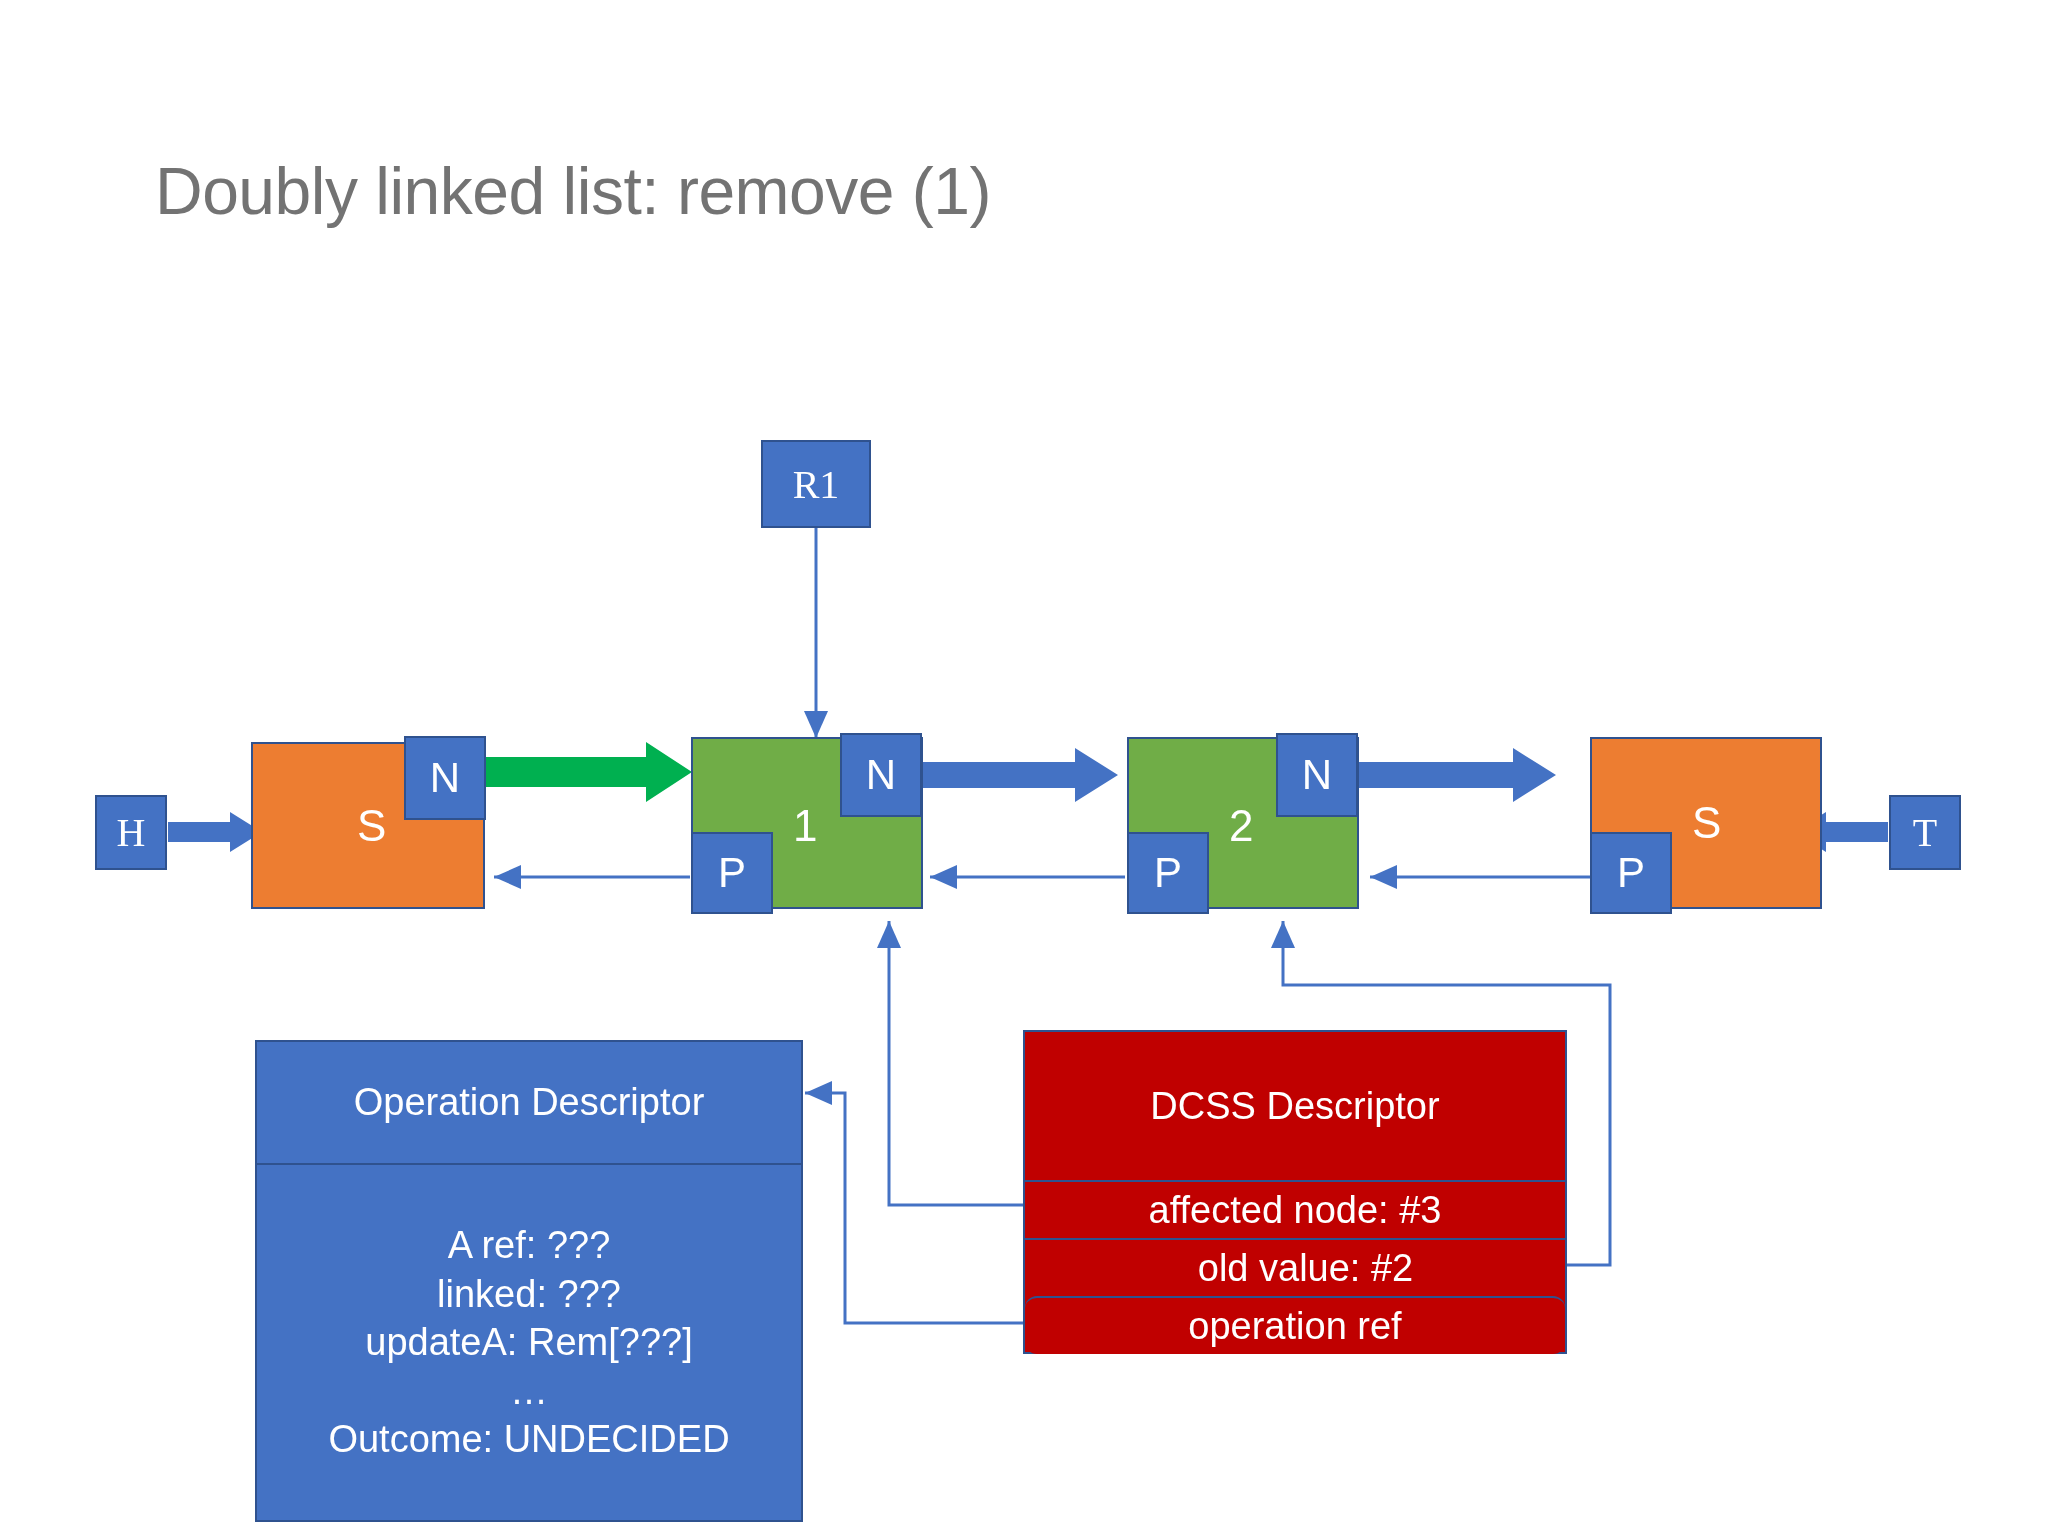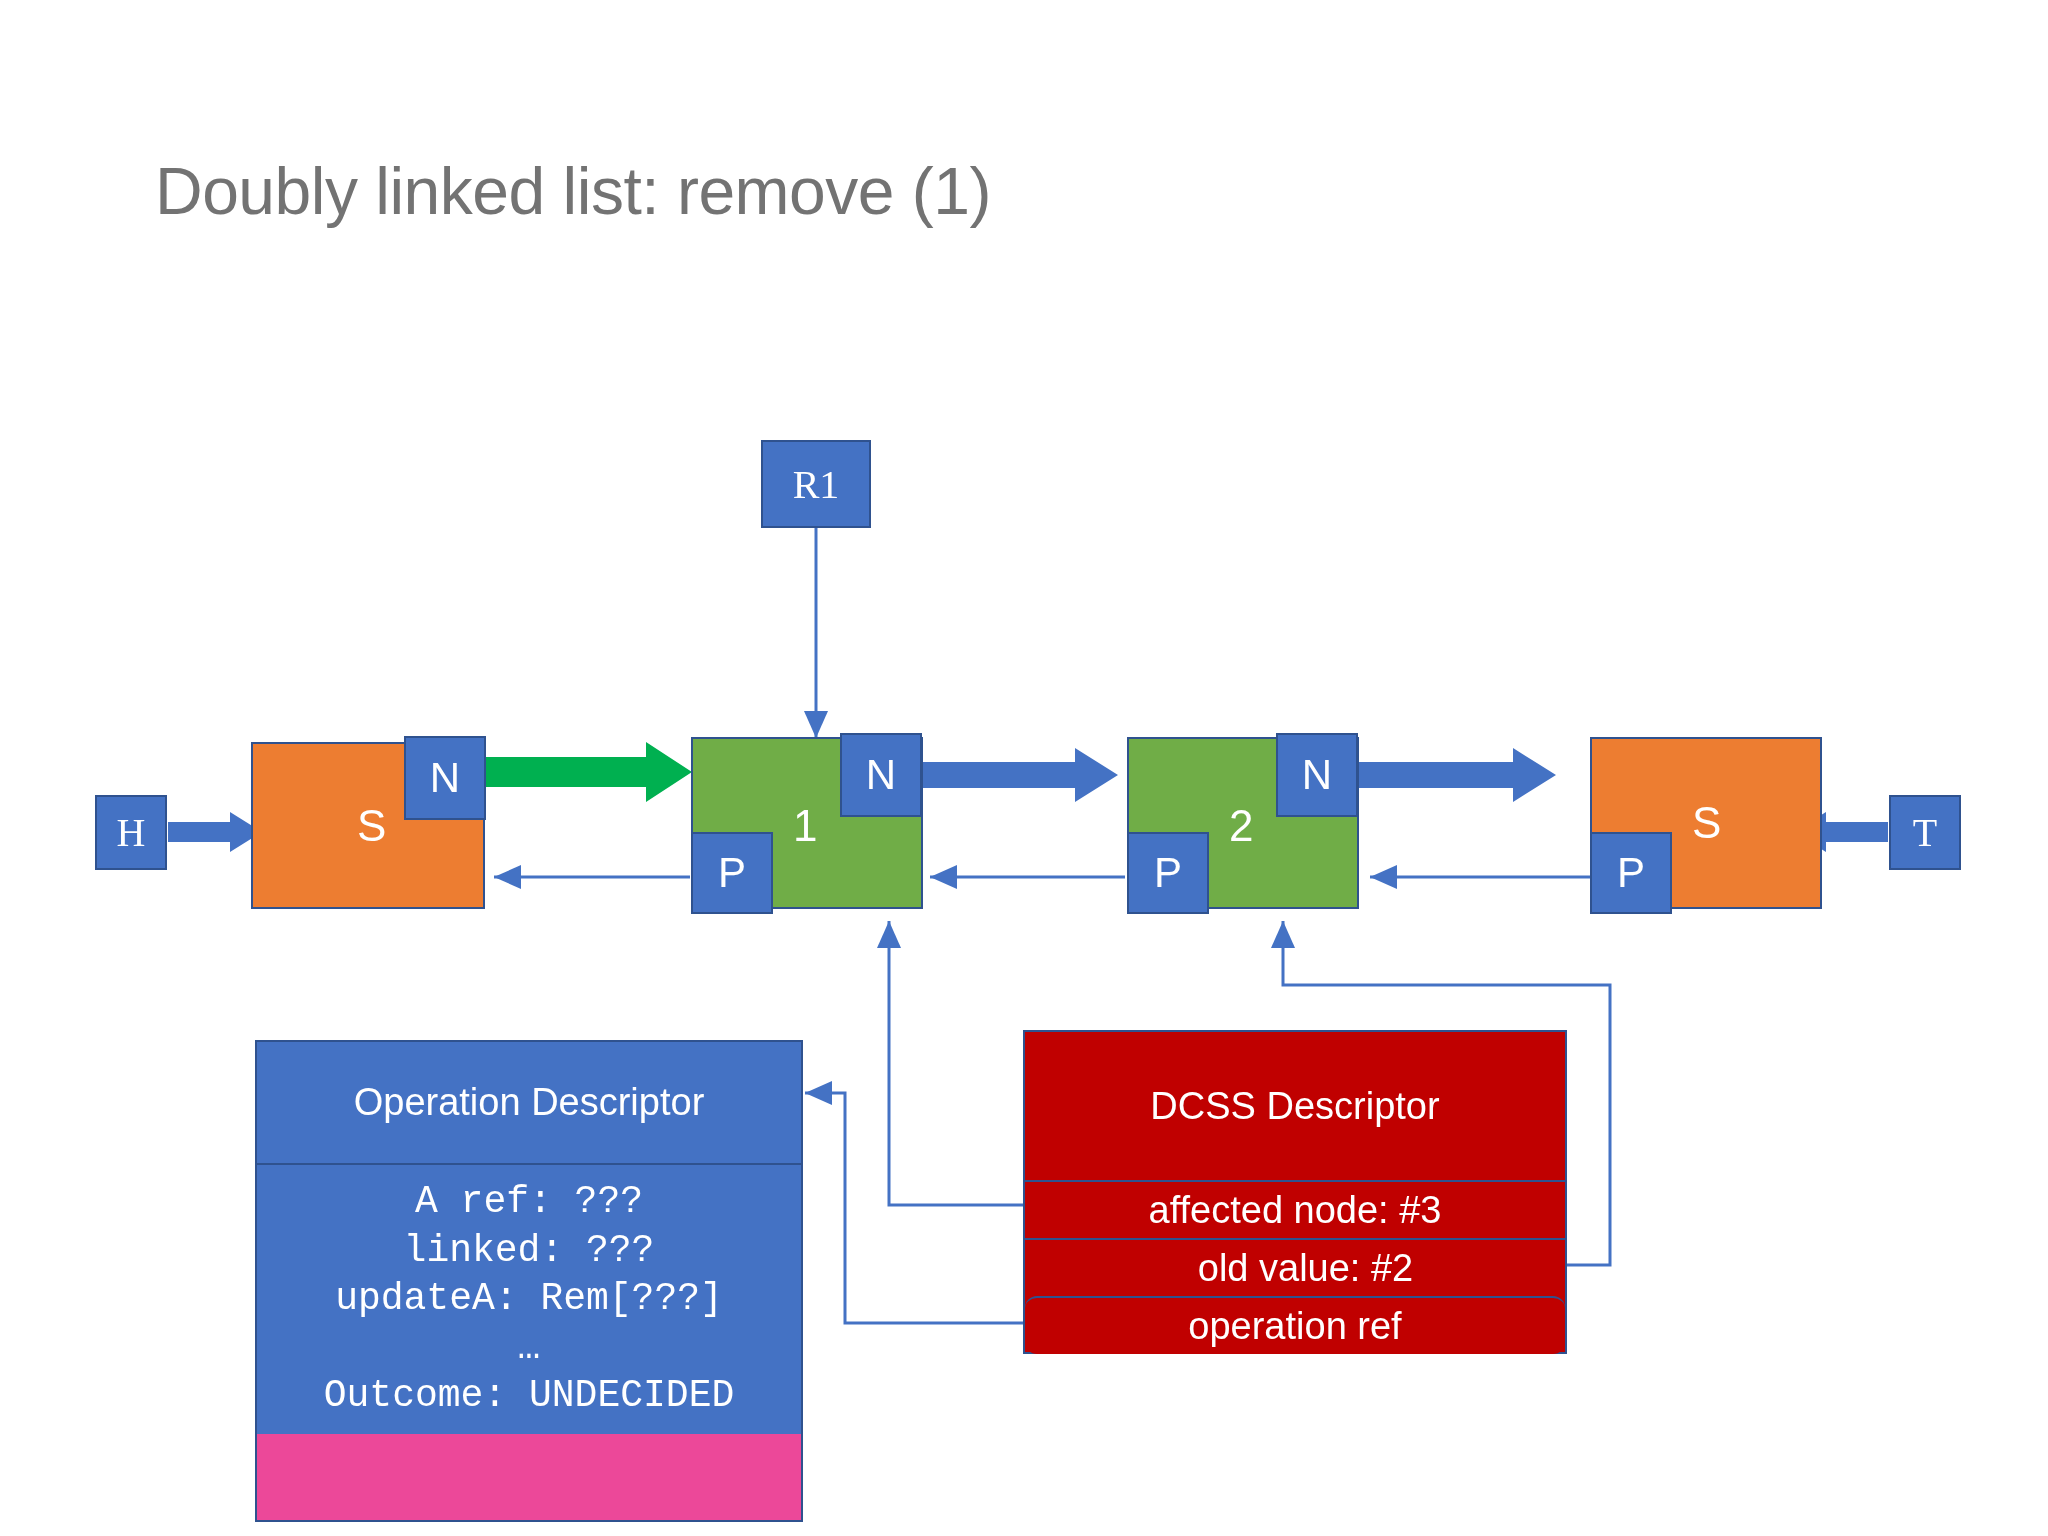--- a/index.html
+++ b/index.html
@@ -96,21 +96,21 @@
   .panel-body {
     box-sizing: border-box;
     display: flex;
     flex-direction: column;
     align-items: center;
     justify-content: center;
     color: #ffffff;
     font-size: 38px;
     line-height: 1.28;
   }
-  .panel-op       { background: #ec4899; }
+  .panel-op       { background: #86efac; }
   .panel-op .panel-head { background: #4472c4; }
   .panel-op .panel-body { background: #4472c4; }
 
   .panel-dcss     { background: #c00000; }
   .panel-dcss .panel-head { background: #c00000; }
   .dcss-row {
     box-sizing: border-box;
     background: #c00000;
     border-top: 2px solid #2f528f;
     display: flex;
@@ -215,21 +215,21 @@
 <div class="ptr-chip" style="left:1276px; top:733px; width:82px; height:84px;">N</div>
 <div class="ptr-chip" style="left:1127px; top:832px; width:82px; height:82px;">P</div>
 
 <div class="node node-sentinel" style="left:1590px; top:737px; width:232px; height:172px;">
   <span class="node-label" style="left:100px; top:62px;">S</span>
 </div>
 <div class="ptr-chip" style="left:1590px; top:832px; width:82px; height:82px;">P</div>
 
 <div class="panel panel-op" style="left:255px; top:1040px; width:548px; height:482px;">
   <div class="panel-head" style="height:123px;">Operation Descriptor</div>
-  <div class="panel-body" style="height:269px;font-family:Liberation Mono, monospace;">
+  <div class="panel-body" style="height:355px;">
     <div>A ref: ???</div>
     <div>linked: ???</div>
     <div>updateA: Rem[???]</div>
     <div>…</div>
     <div>Outcome: UNDECIDED</div>
   </div>
 </div>
 
 <div class="panel panel-dcss" style="left:1023px; top:1030px; width:544px; height:324px;">
   <div class="panel-head" style="height:148px; border-bottom:none;">DCSS Descriptor</div>

